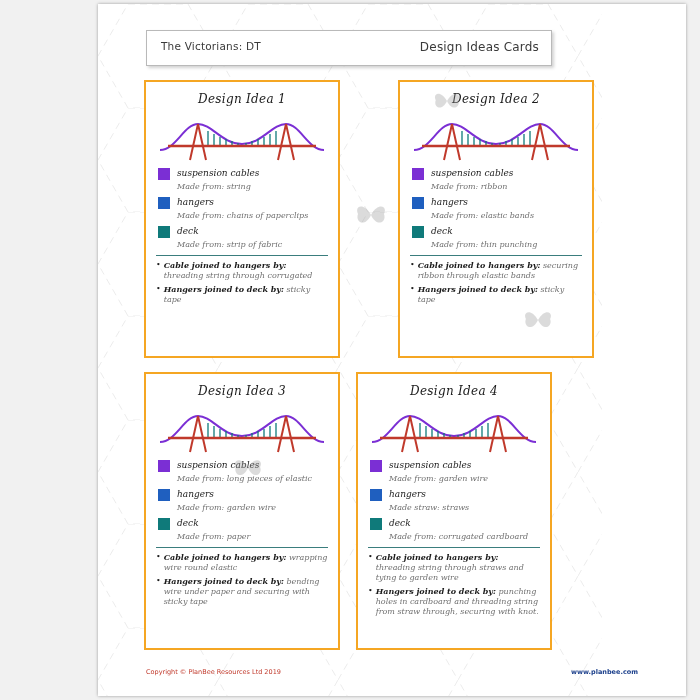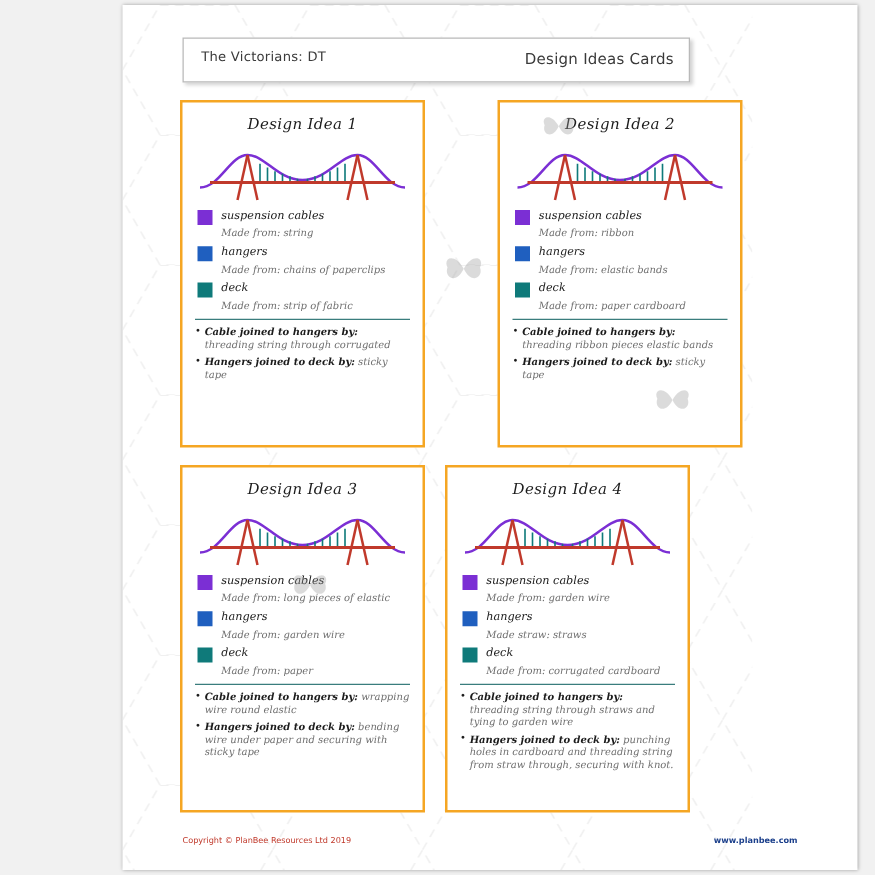--- a/index.html
+++ b/index.html
@@ -260,27 +260,27 @@
             <span class="swatch" style="background:#1f5fbf"></span>
             <span class="item-label">hangers</span>
           </div>
           <div class="item-made">Made from: elastic bands</div>
         </div>
         <div class="item">
           <div class="item-head">
             <span class="swatch" style="background:#0f7a7a"></span>
             <span class="item-label">deck</span>
           </div>
-          <div class="item-made">Made from: paper cardboard</div>
+          <div class="item-made">Made from: thin punching</div>
         </div>
       </div>
       <div class="notes">
         <div class="note">
           <span class="bullet">•</span>
-          <span><b>Cable joined to hangers by:</b> <span>threading ribbon pieces elastic bands</span></span>
+          <span><b>Cable joined to hangers by:</b> <span>securing ribbon through elastic bands</span></span>
         </div>
         <div class="note">
           <span class="bullet">•</span>
           <span><b>Hangers joined to deck by:</b> <span>sticky tape</span></span>
         </div>
       </div>
     </div>
 
     <div class="card c3">
       <div class="card-title">Design Idea 3</div>

